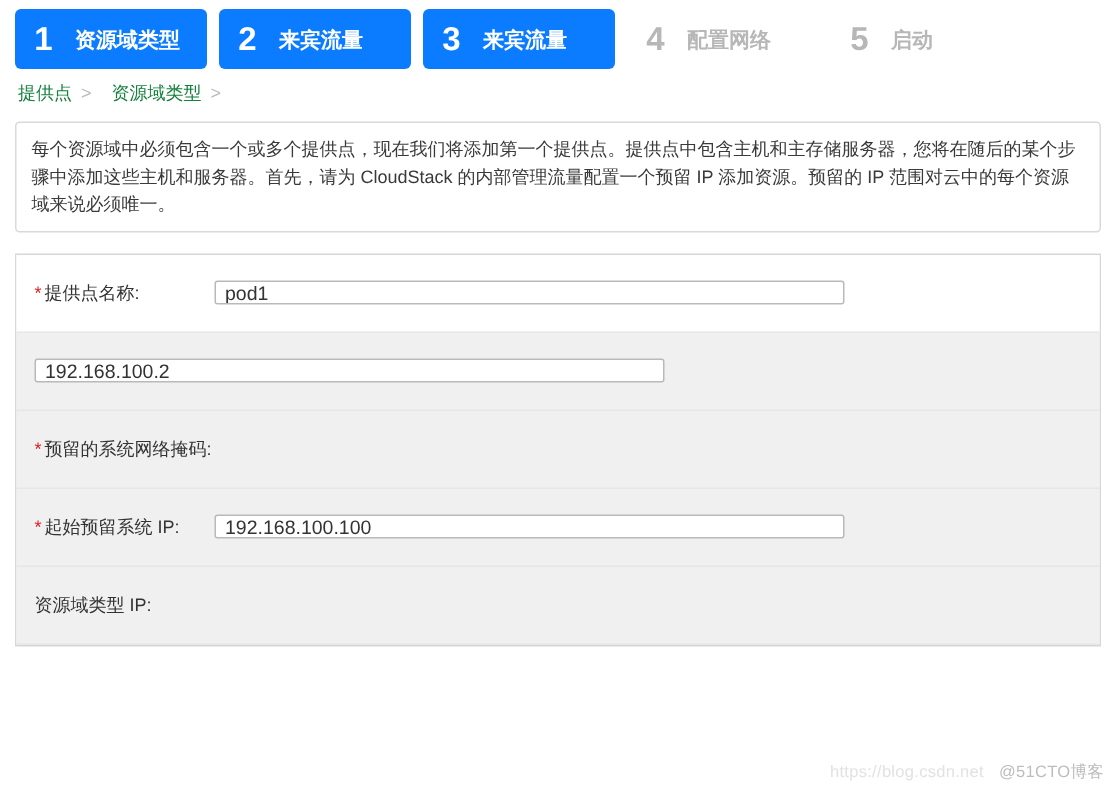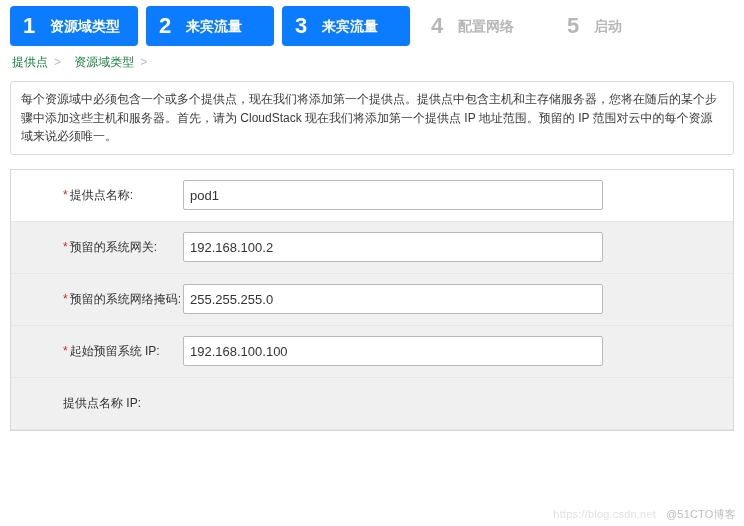--- a/index.html
+++ b/index.html
@@ -72,28 +72,27 @@
     background: #f0f0f0;
     padding: 10px 12px;
     min-height: 52px;
   }
   .form-row:first-child { background: #fff; }
   .label-col {
     width: 120px;
     font-size: 12px;
     color: #333;
     line-height: 1.25;
-    margin-left: 40px;
   }
   .req { color: #e02020; margin-right: 2px; }
   .input-col { flex: 1; }
   .input-col input {
     width: 100%;
     max-width: 420px;
-    height: 30px;
+    height: 16px;
     border: 1px solid #b9b9b9;
     border-radius: 2px;
     padding: 2px 6px;
     font-size: 13px;
     color: #333;
     background: #fff;
   }
   .watermark {
     position: fixed;
     right: 8px;
@@ -129,53 +128,49 @@
     <div class="step-num">5</div>
     <div class="step-label">启动</div>
   </div>
 </div>
 
 <div class="breadcrumb">
   <span class="bc-item">提供点</span><span class="bc-sep">&gt;</span>
   <span class="bc-item">资源域类型</span><span class="bc-sep">&gt;</span>
 </div>
 
-<div class="desc-box">每个资源域中必须包含一个或多个提供点，现在我们将添加第一个提供点。提供点中包含主机和主存储服务器，您将在随后的某个步骤中添加这些主机和服务器。首先，请为 CloudStack 现在我们将添加第一个提供点 IP 地址范围。预留的 IP 范围对云中的每个资源域来说必须唯一。</div>
+<div class="desc-box">每个资源域中必须包含一个或多个提供点，现在我们将添加第一个提供点。提供点中包含主机和主存储服务器，您将在随后的某个步骤中添加这些主机和服务器。首先，请为 CloudStack 的内部管理流量配置一个预留 IP 添加资源。预留的 IP 范围对云中的每个资源域来说必须唯一。</div>
 
 <div class="form-panel">
 
   <div class="form-row">
     <div class="label-col"><span class="req">*</span><span>提供点名称:</span></div>
     <div class="input-col">
       <input type="text" value="pod1" style="">
     </div>
   </div>
 
   <div class="form-row">
-    <div class="label-col"><span class="req">*</span><span>预留的系统网关:</span></div>
     <div class="input-col">
       <input type="text" value="192.168.100.2" style="">
     </div>
   </div>
 
   <div class="form-row">
     <div class="label-col"><span class="req">*</span><span>预留的系统网络掩码:</span></div>
-    <div class="input-col">
-      <input type="text" value="255.255.255.0" style="">
-    </div>
   </div>
 
   <div class="form-row">
     <div class="label-col"><span class="req">*</span><span>起始预留系统 IP:</span></div>
     <div class="input-col">
       <input type="text" value="192.168.100.100" style="">
     </div>
   </div>
 
   <div class="form-row">
-    <div class="label-col"><span>提供点名称 IP:</span></div>
+    <div class="label-col"><span>资源域类型 IP:</span></div>
   </div>
 
 </div>
 
 <div class="watermark">
   <span class="faint">https://blog.csdn.net</span><span>@51CTO博客</span>
 </div>
 
 </body></html>

